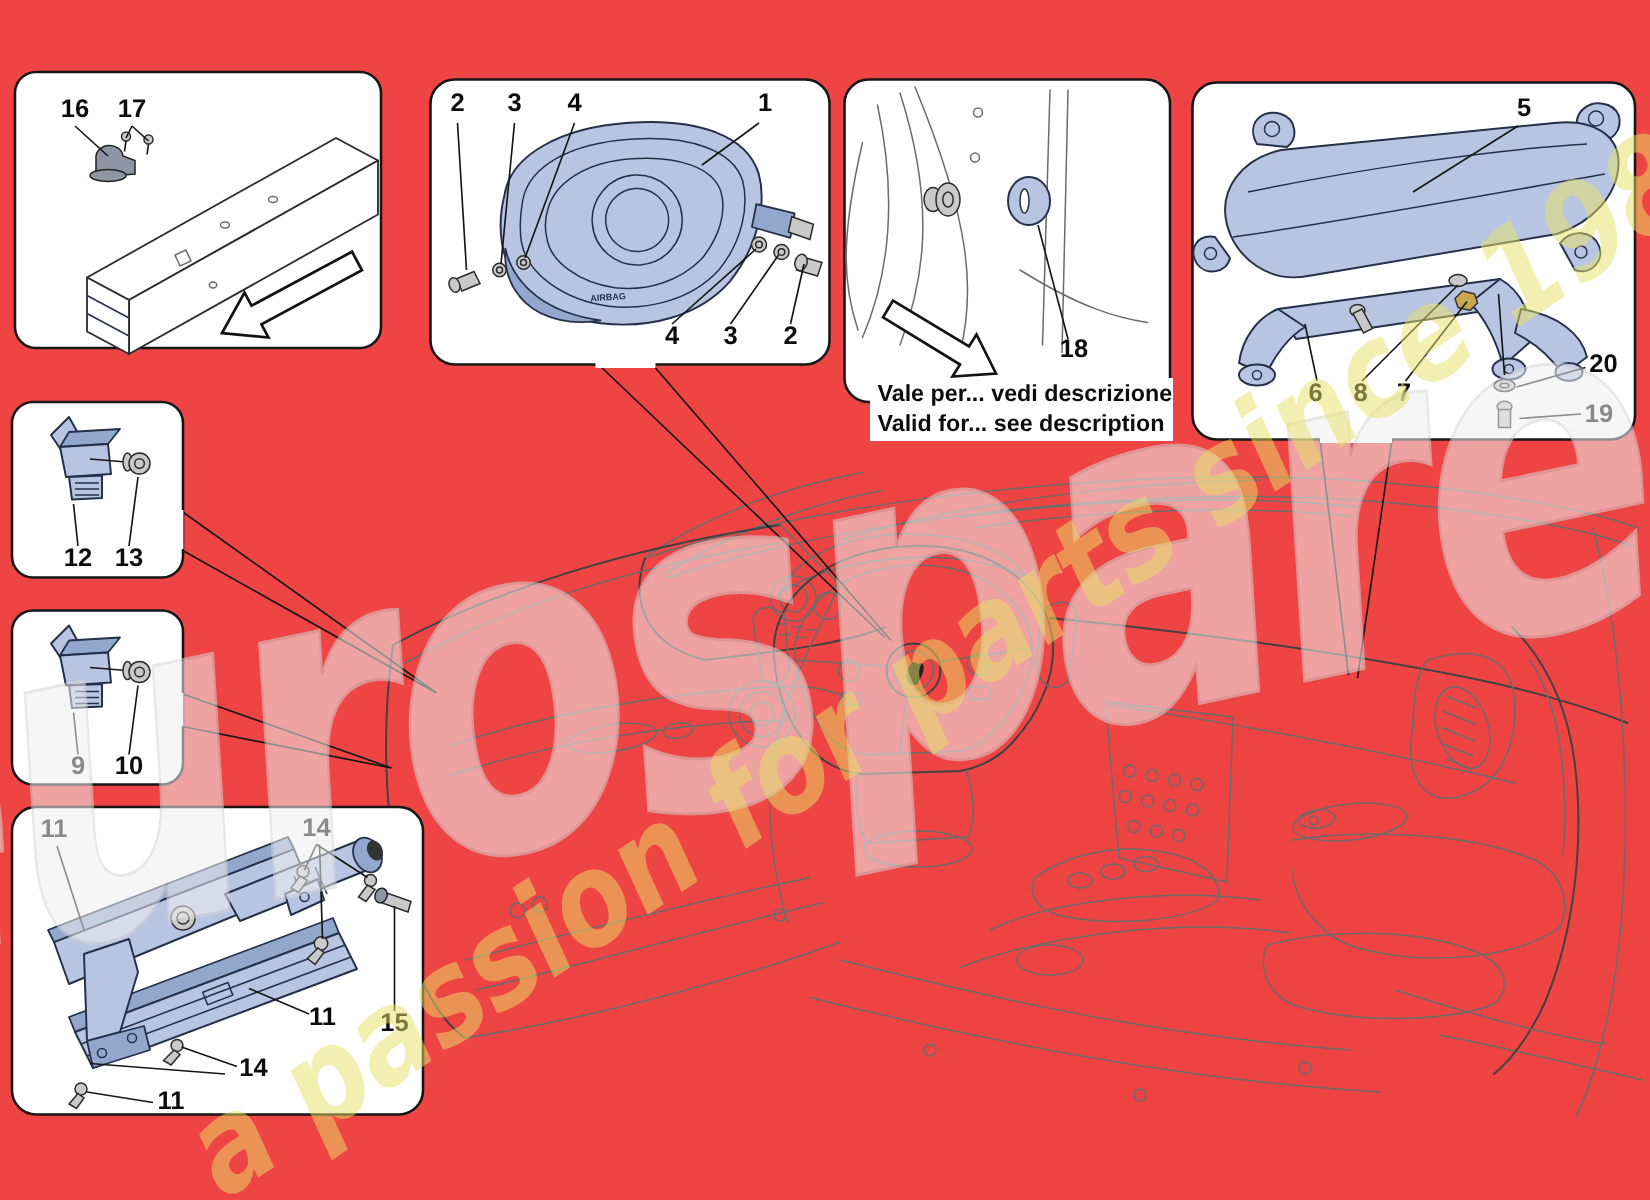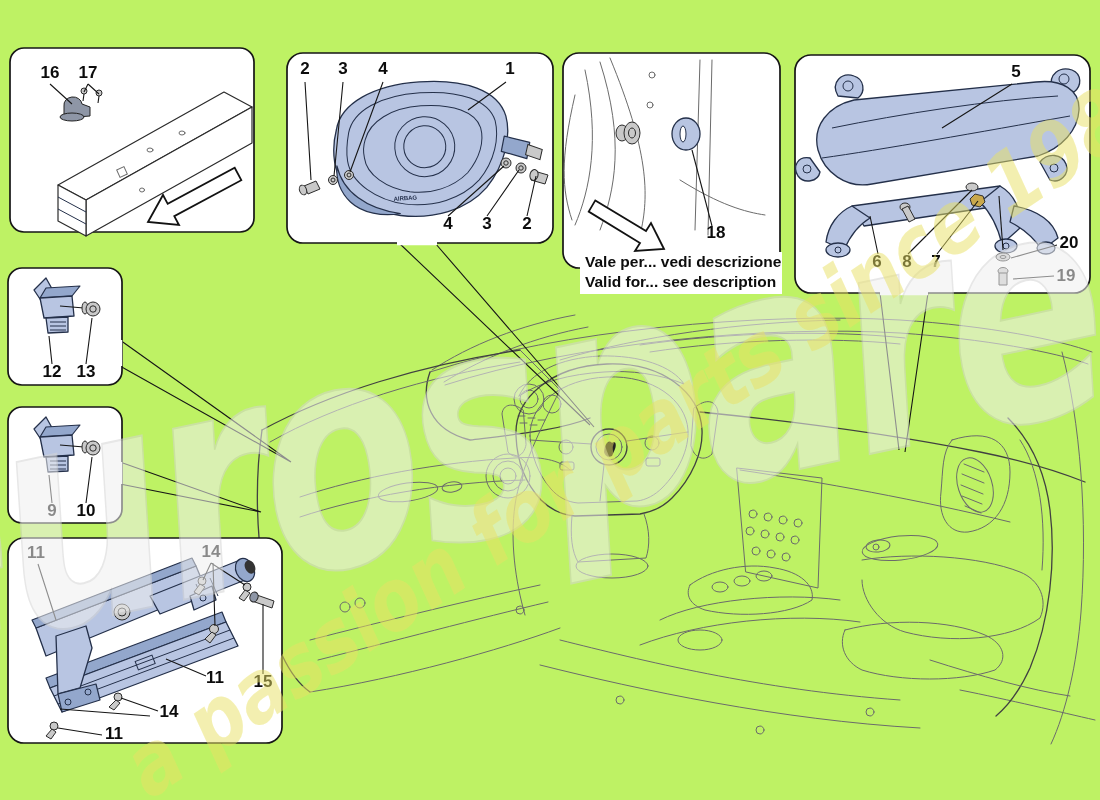--- a/index.html
+++ b/index.html
@@ -1,20 +1,20 @@
 <!DOCTYPE html>
 <html style="--part-blue: #b8c5e2; --part-shade: #93a7cc; --part-outline: #24304a; --wm-silver: #f0f0f0; --wm-yellow: #e9e164; --ink: #0c0c0c;"><head>
 <meta charset="utf-8">
 <style>
   :root{
     --part-blue:#b8c5e2; --part-shade:#93a7cc; --part-outline:#24304a;
     --wm-silver:#f0f0f0; --wm-yellow:#e9e164; --ink:#0c0c0c;
   }
   html,body{margin:0;padding:0;background:#fff;width:1100px;height:800px;overflow:hidden}
-  .stage{position:relative;width:1100px;height:800px;background:#bef264}
+  .stage{position:relative;width:1100px;height:800px;background:#ef4444}
   svg{display:block}
   .a1{fill:none;stroke:#6b6b6b;stroke-width:1;stroke-linecap:round}
   .a2{fill:none;stroke:#414141;stroke-width:1.3;stroke-linecap:round}
   .box-r{fill:#fff;stroke:#161616;stroke-width:1.7}
   .lead{stroke:#161616;stroke-width:1.1;fill:none}
   .gapmask{stroke:#fff;stroke-width:4.5;fill:none}
   .part{fill:var(--part-blue);stroke:var(--part-outline);stroke-width:1.3;stroke-linejoin:round}
   .part-dk{fill:var(--part-shade);stroke:var(--part-outline);stroke-width:1.2;stroke-linejoin:round}
   .part-ln{fill:none;stroke:var(--part-outline);stroke-width:1}
   .metal{fill:#c9c9c9;stroke:#2b2b2b;stroke-width:1}

